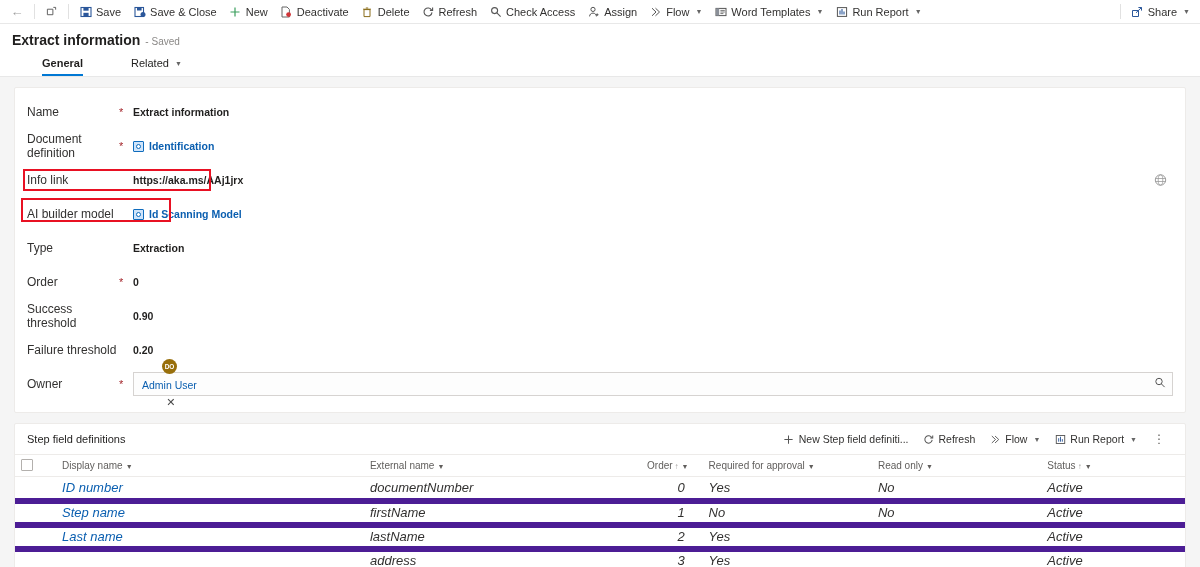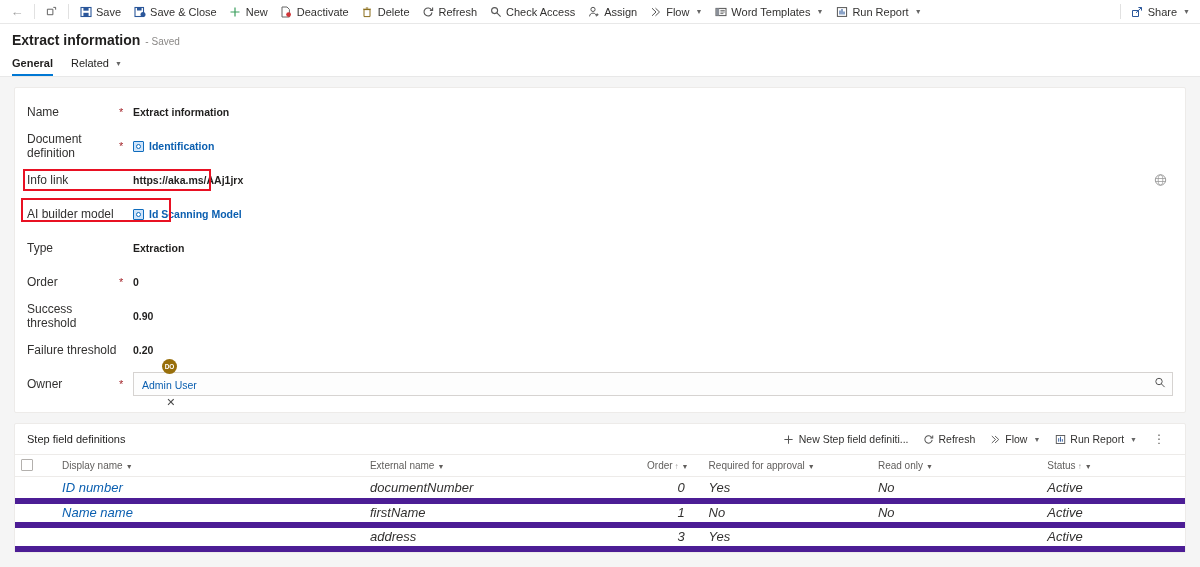--- a/index.html
+++ b/index.html
@@ -49,20 +49,21 @@
   .rec-title-row { display: flex; align-items: baseline; gap: 5px; }
   .rec-title { font-size: 14px; font-weight: bold; color: #201f1e; }
   .rec-saved { font-size: 10px; color: #8a8886; }
   .rec-sub { font-size: 10px; color: #605e5c; margin-top: 2px; }
   .tabs { display: flex; gap: 18px; margin-top: 9px; }
   .tab {
     font-size: 11px; color: #201f1e;
     padding-bottom: 5px;
     display: flex; align-items: center; gap: 4px;
     border-bottom: 2px solid transparent;
+    margin-left: 30px;
   }
   .tab.active { font-weight: bold; border-bottom-color: #0078d4; }
 
   
   .page { padding: 10px 14px; }
   .card {
     background: #ffffff;
     border: 1px solid #edebe9;
     border-radius: 2px;
   }
@@ -507,25 +508,34 @@
           <td class="c-check"></td>
           <td><span class="cell-link">ID number</span></td>
           <td>documentNumber</td>
           <td class="col-order">0</td>
           <td>Yes</td>
           <td>No</td>
           <td>Active</td>
         </tr>
         <tr>
           <td class="c-check"></td>
-          <td><span class="cell-link">Name name</span></td>
+          <td><span class="cell-link">Step name</span></td>
           <td>firstName</td>
           <td class="col-order">1</td>
           <td>No</td>
           <td>No</td>
+          <td>Active</td>
+        </tr>
+        <tr>
+          <td class="c-check"></td>
+          <td><span class="cell-link">Last name</span></td>
+          <td>lastName</td>
+          <td class="col-order">2</td>
+          <td>Yes</td>
+          <td></td>
           <td>Active</td>
         </tr>
         <tr>
           <td class="c-check"></td>
           <td></td>
           <td>address</td>
           <td class="col-order">3</td>
           <td>Yes</td>
           <td></td>
           <td>Active</td>

